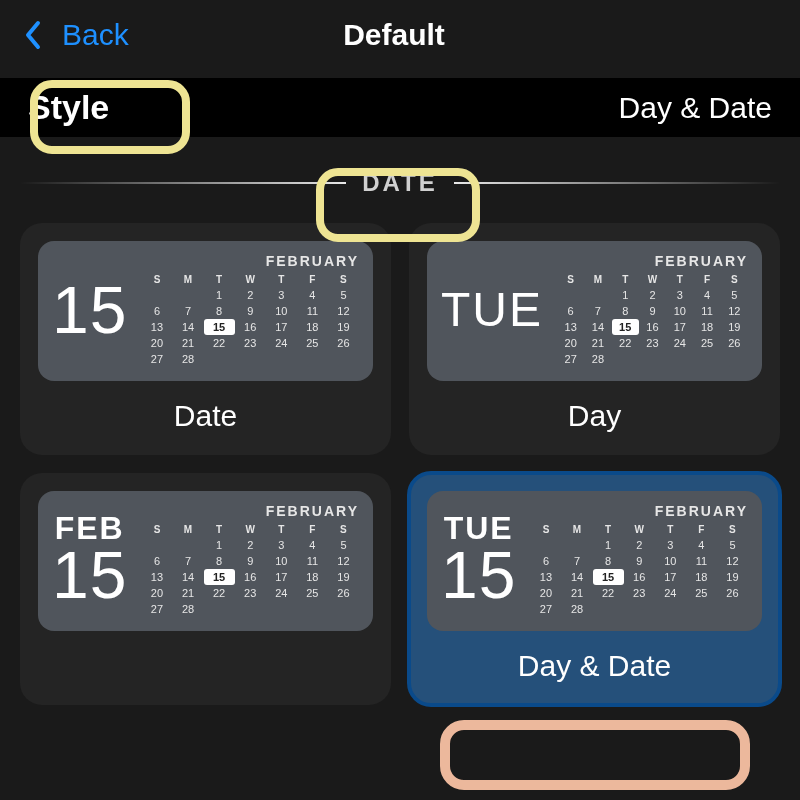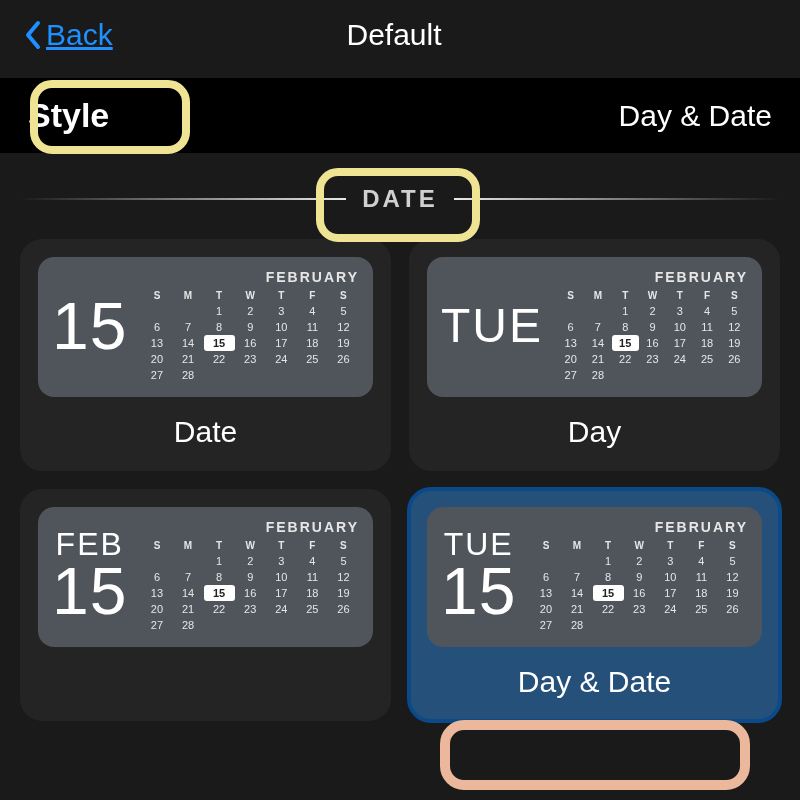--- a/index.html
+++ b/index.html
@@ -18,40 +18,39 @@
     align-items: center;
     padding: 0 24px;
     position: relative;
   }
   .back {
     display: flex;
     align-items: center;
     color: #1e90ff;
     font-size: 30px;
     cursor: pointer;
-    gap: 4px;
-    text-decoration: underline;
+    gap: 20px;
   }
   .chev-left {
     width: 18px; height: 30px;
   }
   .nav-title {
     position: absolute;
     left: 0; right: 12px;
     text-align: center;
     font-size: 30px;
-    font-weight: 400;
+    font-weight: 700;
     pointer-events: none;
   }
   .settings-row {
     background: #000;
     display: flex;
     align-items: center;
     justify-content: space-between;
-    padding: 18px 28px;
+    padding: 10px 28px;
     margin-top: 8px;
   }
   .settings-label {
     font-size: 34px;
     font-weight: 700;
   }
   .settings-value {
     font-size: 30px;
     font-weight: 400;
     color: #fff;
@@ -117,21 +116,21 @@
     display: flex;
     flex-direction: column;
     align-items: center;
     justify-content: center;
     color: #fff;
     font-weight: 300;
     line-height: 0.95;
   }
   .big-num { font-size: 66px; font-weight: 300; letter-spacing: 1px; }
   .big-day { font-size: 48px; font-weight: 400; letter-spacing: 2px; }
-  .big-mon { font-size: 32px; font-weight: 400; letter-spacing: 2px; }
+  .big-mon { font-size: 32px; font-weight: 700; letter-spacing: 2px; }
   .stack { text-align: center; }
   .mini-cal {
     flex: 1;
     display: flex;
     flex-direction: column;
     align-items: stretch;
     color: #e6e6e6;
   }
   .mini-month {
     text-align: right;

